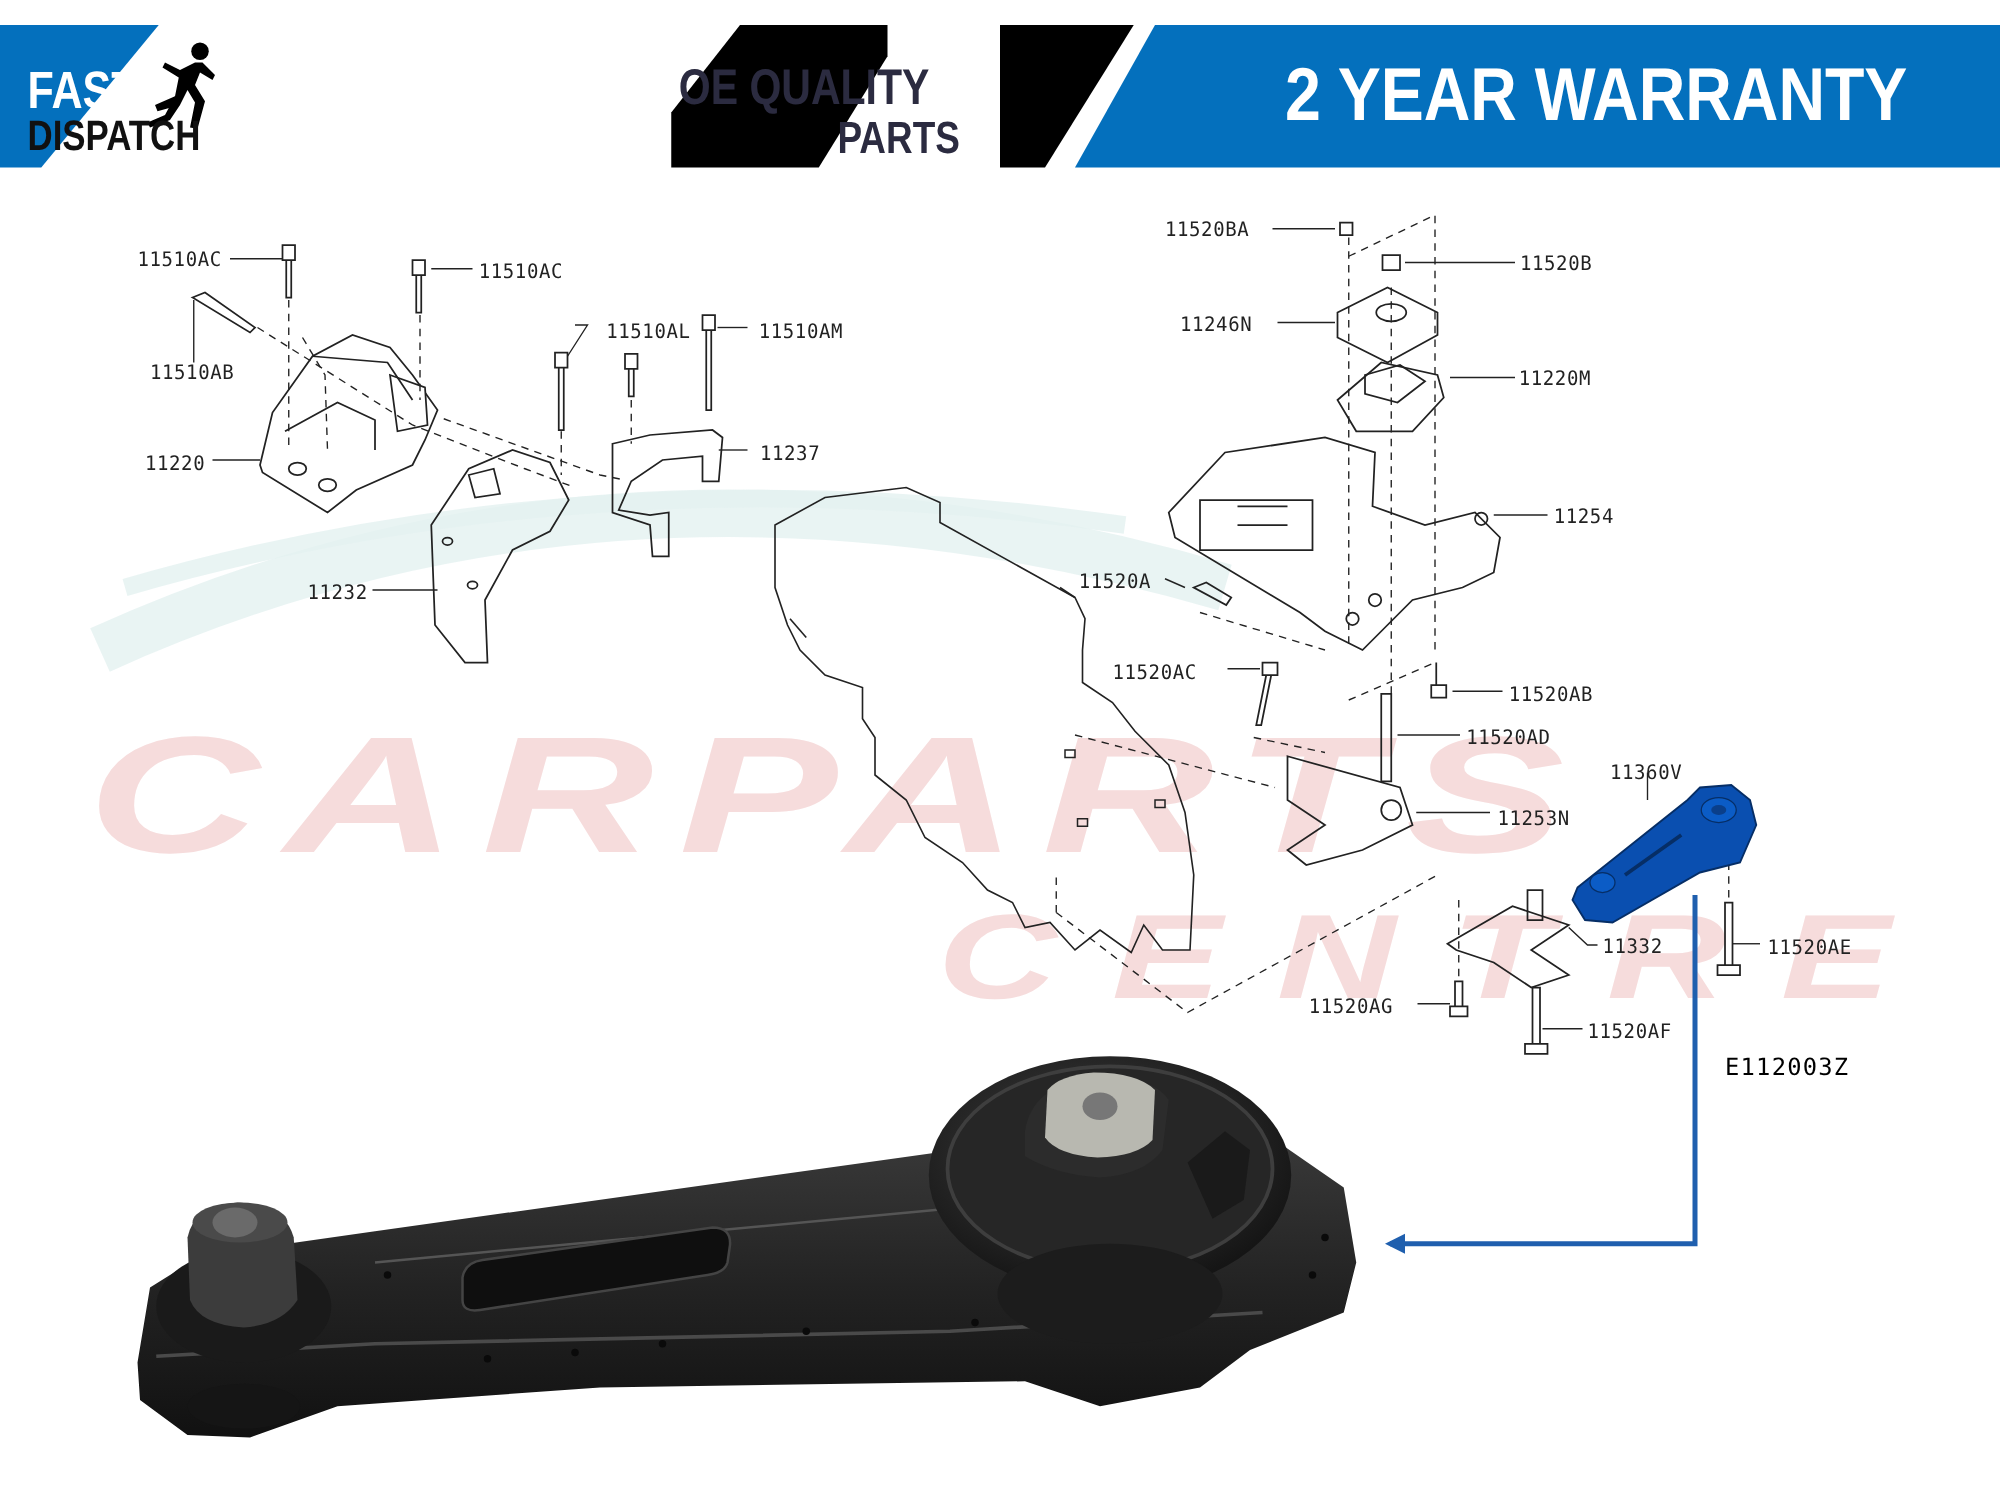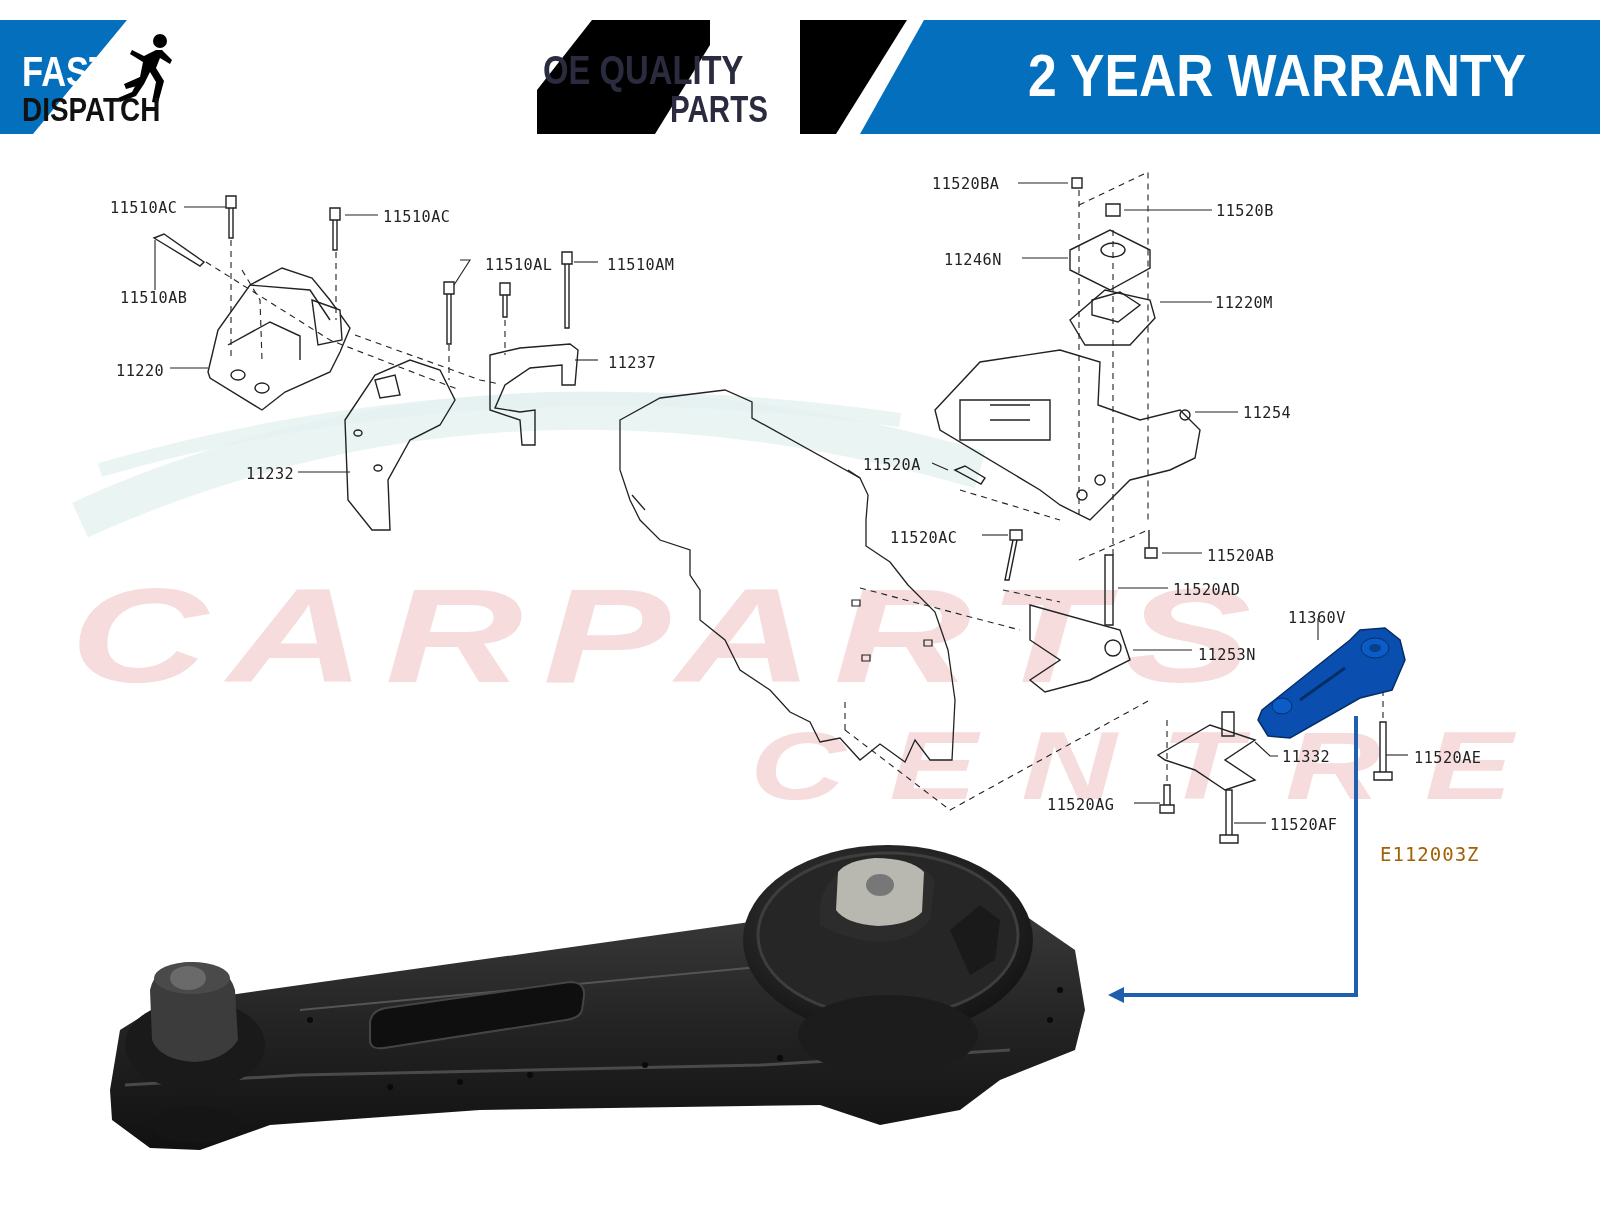--- a/index.html
+++ b/index.html
@@ -6,21 +6,21 @@
   body{width:1600px;height:1205px;position:relative;overflow:hidden;font-family:"Liberation Sans",sans-serif;}
   
   .banner-text{position:absolute;font-family:"Liberation Sans",sans-serif;font-weight:bold;transform:scaleX(0.82);transform-origin:left top;letter-spacing:0px;white-space:nowrap;}
   .fast{left:22px;top:52px;font-size:42px;color:#ffffff;line-height:40px;}
   .dispatch{left:22px;top:92px;font-size:34px;color:#111111;line-height:34px;}
   .oe1{left:543px;top:50px;font-size:40px;color:#2b2b40;line-height:40px;}
   .oe2{left:670px;top:92px;font-size:36px;color:#2b2b40;line-height:36px;}
   .warranty{left:1028px;top:44px;font-size:60px;color:#ffffff;line-height:64px;transform:scaleX(0.86);}
   
   .lbl{position:absolute;font-family:"DejaVu Sans Mono","Liberation Mono",monospace;font-size:16px;color:#222;white-space:nowrap;letter-spacing:0.5px;transform:scaleX(0.95);transform-origin:left top;}
-  .code{position:absolute;font-family:"DejaVu Sans Mono","Liberation Mono",monospace;font-size:19px;color:#a16207;letter-spacing:1px;}
+  .code{position:absolute;font-family:"DejaVu Sans Mono","Liberation Mono",monospace;font-size:19px;color:#000000;letter-spacing:1px;}
   svg{position:absolute;left:0;top:0;}
   .watermark-text{position:absolute;font-family:"Liberation Sans",sans-serif;font-weight:bold;font-style:italic;color:#f6dcdc;white-space:nowrap;}
 </style>
 </head>
 <body>
 
 <div>
   <svg width="1600" height="1205">
     <path d="M80 520 Q 500 330 980 470" stroke="#e4f1f0" stroke-width="38" fill="none" opacity="0.8"></path>
     <path d="M100 470 Q 480 360 900 420" stroke="#e4f1f0" stroke-width="14" fill="none" opacity="0.8"></path>

